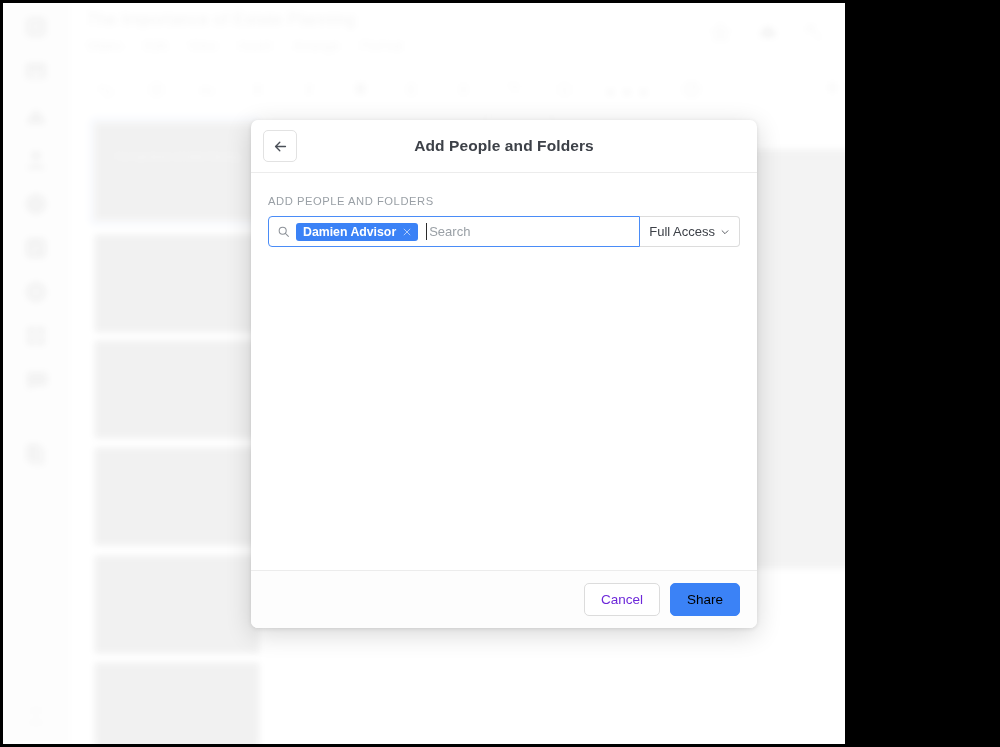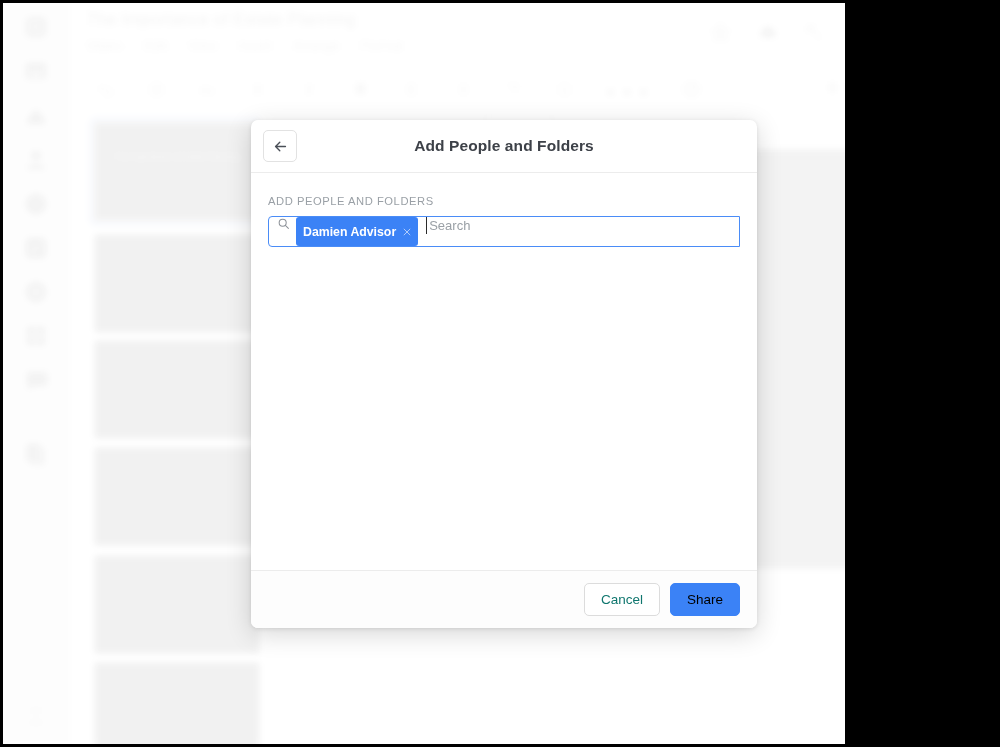--- a/index.html
+++ b/index.html
@@ -226,20 +226,21 @@
     margin-bottom: 9px;
   }
   #people-row {
     display: flex;
     align-items: stretch;
     height: 31px;
   }
   #people-search-box {
     flex: 1 1 auto;
     display: flex;
+    align-items: center;
     border: 1.6px solid #4a8cf7;
     border-radius: 4px 0 0 4px;
     background: #ffffff;
     padding: 0 6px 0 8px;
     gap: 6px;
     min-width: 0;
     cursor: text;
   }
   #people-search-box svg.search-glyph {
     width: 13px; height: 13px;
@@ -307,21 +308,21 @@
     background: #fdfdfd;
     display: flex;
     align-items: center;
     justify-content: flex-end;
     gap: 10px;
     padding: 0 17px;
   }
   #cancel-button {
     font-family: "Liberation Sans", sans-serif;
     font-size: 13.5px;
-    color: #0f766e;
+    color: #6d28d9;
     background: #ffffff;
     border: 1px solid #dcdcdc;
     border-radius: 5px;
     padding: 8px 16px;
     cursor: pointer;
   }
   #share-button {
     font-family: "Liberation Sans", sans-serif;
     font-size: 13.5px;
     color: #000000;
@@ -558,20 +559,26 @@
             <span>Damien Advisor</span>
             <span class="chip-remove">
               <svg viewBox="0 0 24 24">
                   <path d="M5 5 L19 19 M19 5 L5 19" stroke-linecap="round"></path>
                 </svg>
             </span>
           </span>
           <input id="people-search-input" type="text" placeholder="Search" style="">
         </div>
 
+        <div id="access-select">
+          <span>Full Access</span>
+          <svg viewBox="0 0 24 24">
+              <path d="M5 9 L12 16 L19 9" stroke-linecap="round" stroke-linejoin="round"></path>
+            </svg>
+        </div>
       </div>
     </div>
 
     <div id="dialog-footer">
       <button id="cancel-button">Cancel</button>
       <button id="share-button">Share</button>
     </div>
   </div>
 </div>
 

